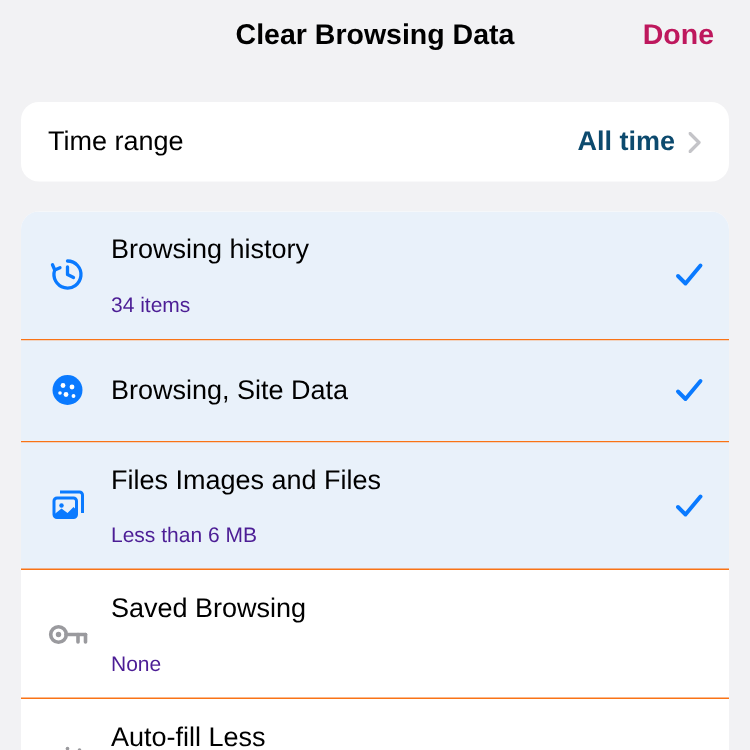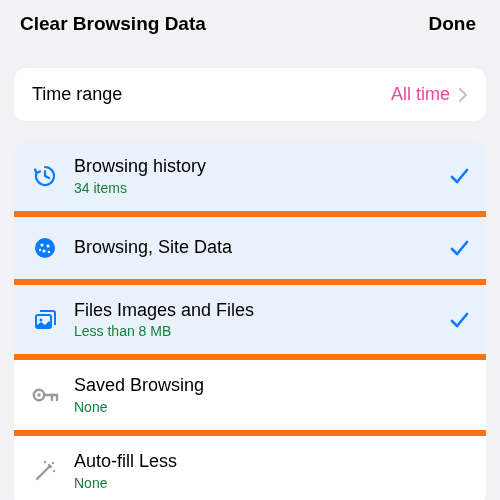--- a/index.html
+++ b/index.html
@@ -5,35 +5,35 @@
   * { box-sizing: border-box; margin: 0; padding: 0; }
   html, body { width: 500px; height: 500px; }
   body {
     font-family: -apple-system, BlinkMacSystemFont, "Helvetica Neue", Arial, sans-serif;
     background: #f2f2f4;
     color: #000;
   }
   .header {
     display: flex;
     align-items: center;
-    justify-content: flex-start;
+    justify-content: center;
     position: relative;
     height: 48px;
     padding: 0 20px;
   }
   .header-title {
     font-size: 19px;
     font-weight: 600;
   }
   .done-btn {
     position: absolute;
     right: 24px;
     top: 50%;
     transform: translateY(-50%);
-    color: #000000;
+    color: #be185d;
     font-size: 19px;
     font-weight: 600;
     background: none;
     border: none;
     cursor: pointer;
   }
   .section {
     margin: 20px 14px;
     background: #fff;
     border-radius: 12px;
@@ -42,49 +42,50 @@
   .time-range-row {
     display: flex;
     align-items: center;
     padding: 16px 18px;
     font-size: 18px;
     cursor: pointer;
     justify-content: center;
   }
   .time-range-label { flex: 1; font-weight: 400; }
   .time-range-value {
-    color: #ec4899;
+    color: #0c4a6e;
     font-size: 18px;
     margin-right: 8px;
+    font-weight: bold;
   }
   .chevron {
     width: 10px; height: 16px;
     display: inline-flex; align-items: center; justify-content: center;
   }
   .row {
     display: flex;
     align-items: center;
     padding: 14px 16px 14px 18px;
-    border-bottom: 6px solid #f97316;
+    border-bottom: 1px solid #f97316;
     cursor: pointer;
     min-height: 68px;
   }
   .row:last-child { border-bottom: none; }
   .row.selected { background: #e9f1fa; }
   .row-icon {
     width: 32px;
     display: flex;
     align-items: center;
     justify-content: flex-start;
     margin-right: 10px;
     flex-shrink: 0;
   }
   .row-text { flex: 1; min-width: 0; }
   .row-title { font-size: 18px; font-weight: 400; color: #000; line-height: 1.25; }
-  .row-sub { font-size: 14px; color: #15803d; line-height: 1.3; margin-top: 1px; }
+  .row-sub { font-size: 14px; color: #4c1d95; line-height: 1.3; margin-top: 16px; }
   .row-check {
     width: 30px;
     display: flex;
     align-items: center;
     justify-content: flex-end;
     flex-shrink: 0;
   }
 </style>
 </head>
 <body>
@@ -149,21 +150,21 @@
       <div class="row-icon">
         <svg width="26" height="26" viewBox="0 0 26 26">
         <rect x="4" y="8" width="15" height="13" rx="2" fill="none" stroke="#0a7aff" stroke-width="2"></rect>
         <path d="M8 4 h13 a2 2 0 0 1 2 2 v12" fill="none" stroke="#0a7aff" stroke-width="2"></path>
         <circle cx="9" cy="13" r="1.5" fill="#0a7aff"></circle>
         <path d="M4 19 L9 15 L13 18 L17 14 L19 16 V19 a2 2 0 0 1 -2 2 H6 a2 2 0 0 1 -2 -2 Z" fill="#0a7aff"></path>
       </svg>
       </div>
       <div class="row-text">
         <div class="row-title">Files Images and Files</div>
-        <div class="row-sub">Less than 8 MB</div>
+        <div class="row-sub">Less than 6 MB</div>
       </div>
       <div class="row-check">
         <svg width="22" height="22" viewBox="0 0 22 22">
           <path d="M4 12 L9 17 L19 5" fill="none" stroke="#0a7aff" stroke-width="2.6" stroke-linecap="round" stroke-linejoin="round"></path>
         </svg>
       </div>
     </div>
     <div class="row">
       <div class="row-icon">
         <svg width="28" height="18" viewBox="0 0 28 18">

